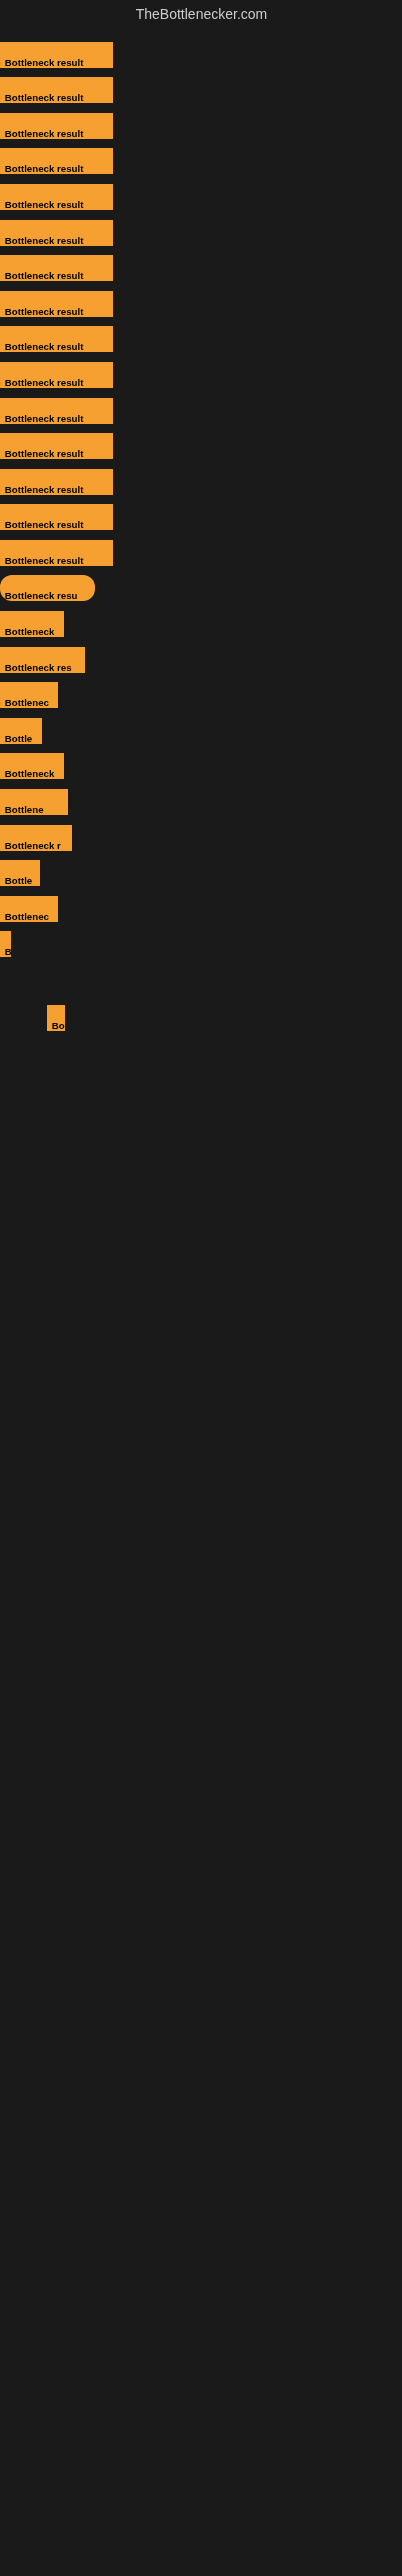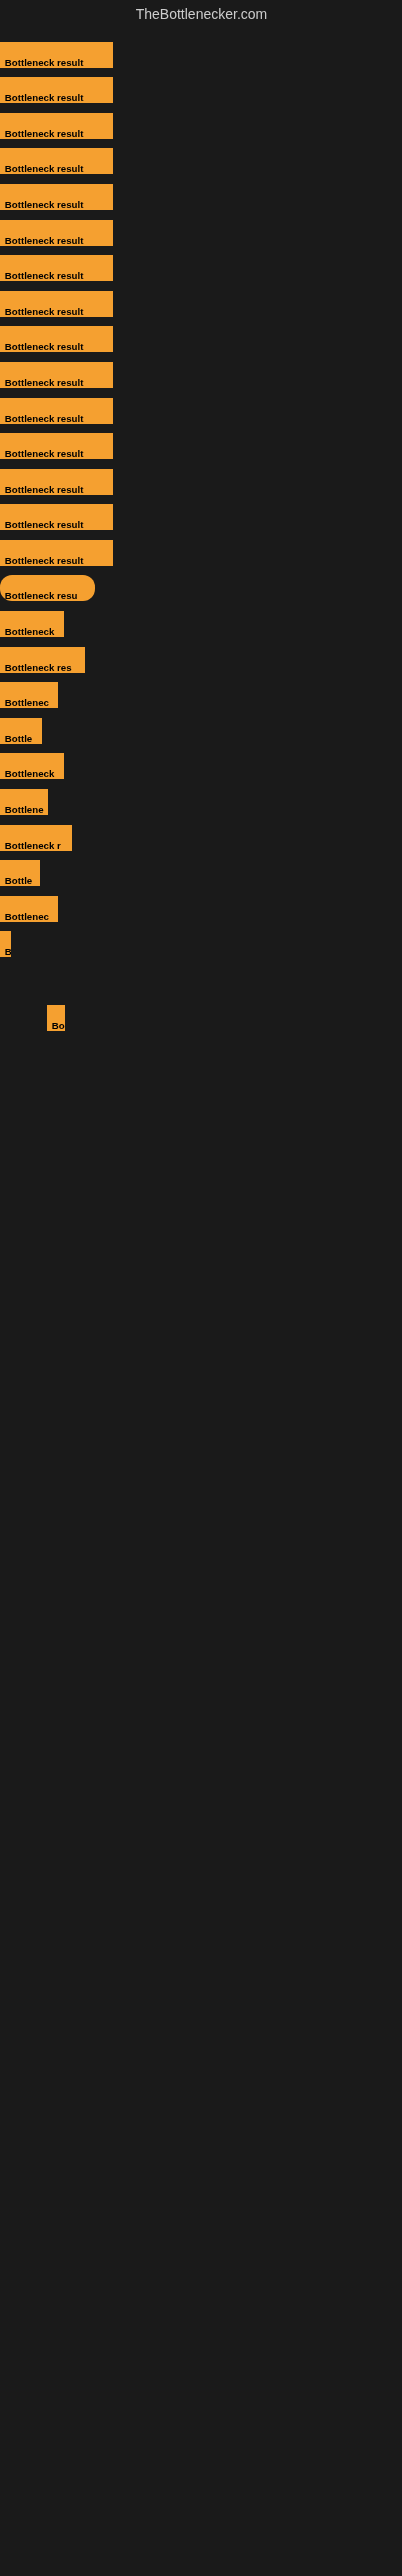--- a/index.html
+++ b/index.html
@@ -159,21 +159,21 @@
       <div class="bar" style="width: 42px;">
         <span class="bar-label">Bottle</span>
       </div>
     </div>
     <div class="bar-row">
       <div class="bar" style="width: 64px;">
         <span class="bar-label">Bottleneck</span>
       </div>
     </div>
     <div class="bar-row">
-      <div class="bar" style="width: 48px;">
+      <div class="bar" style="width: 68px;">
         <span class="bar-label">Bottlene</span>
       </div>
     </div>
     <div class="bar-row">
       <div class="bar" style="width: 72px;">
         <span class="bar-label">Bottleneck r</span>
       </div>
     </div>
     <div class="bar-row">
       <div class="bar" style="width: 40px;">

